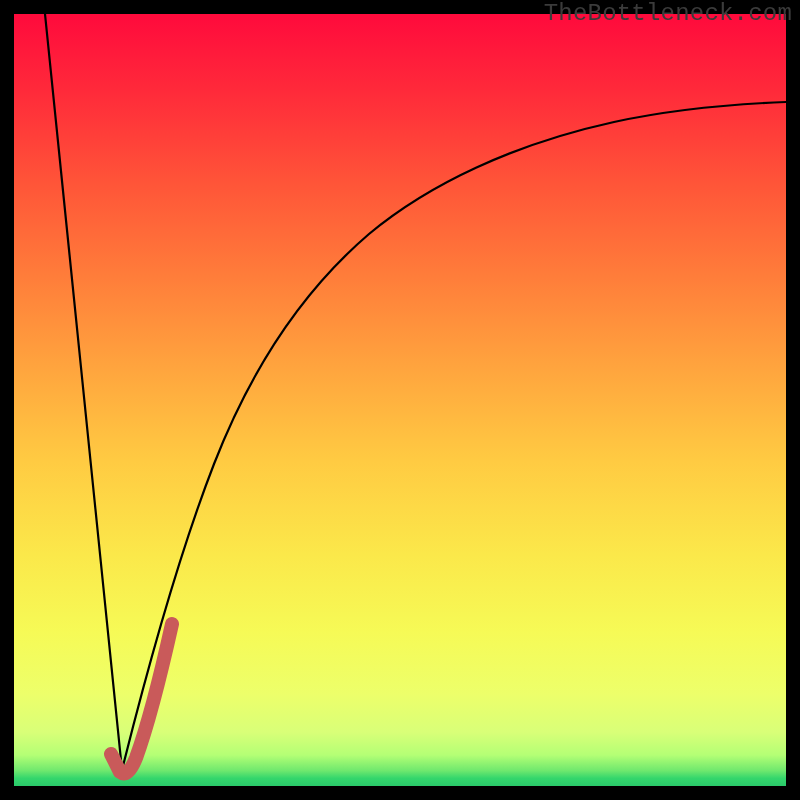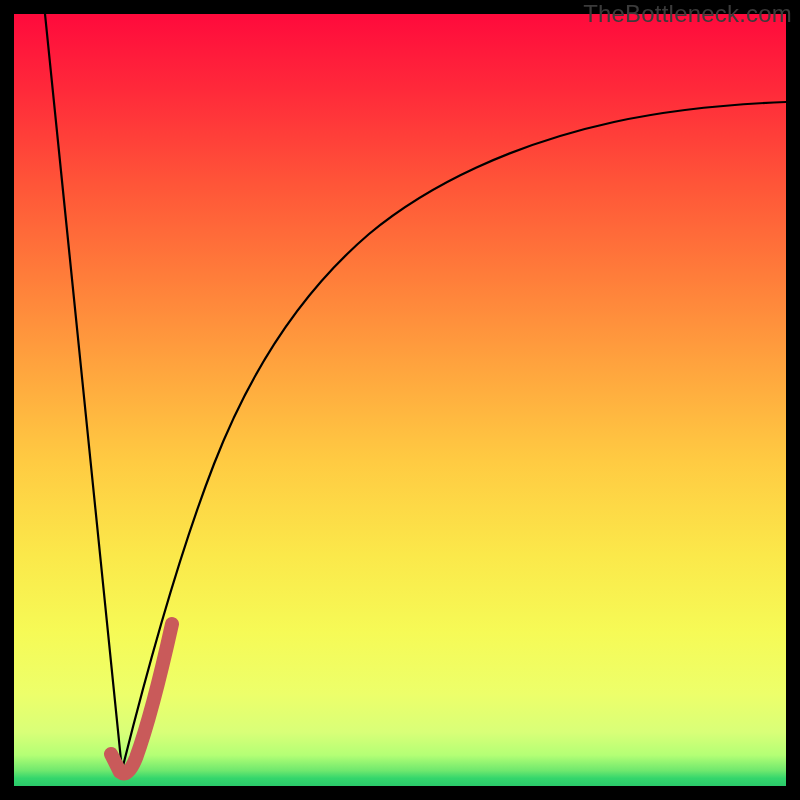--- a/index.html
+++ b/index.html
@@ -54,20 +54,21 @@
   }
   .watermark {
     position: absolute;
     top: 0;
     right: 8px;
     color: #3b3b3b;
     font-size: 24px;
     font-weight: 400;
     letter-spacing: 0.2px;
     user-select: none;
+    font-family: Liberation Mono, monospace;
   }
 </style>
 </head>
 <body>
 
 <div class="frame">
   <div class="plot-area">
     <svg class="curves" viewBox="0 0 772 772" preserveAspectRatio="none">
 
       <path d="M 31 0 L 108 756" fill="none" stroke="#000" stroke-width="2.2" stroke-linecap="round"></path>

